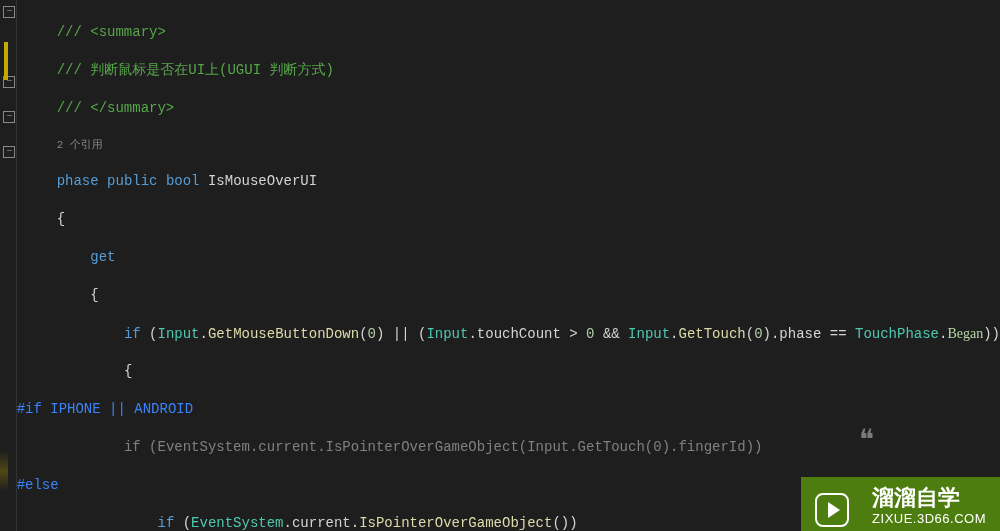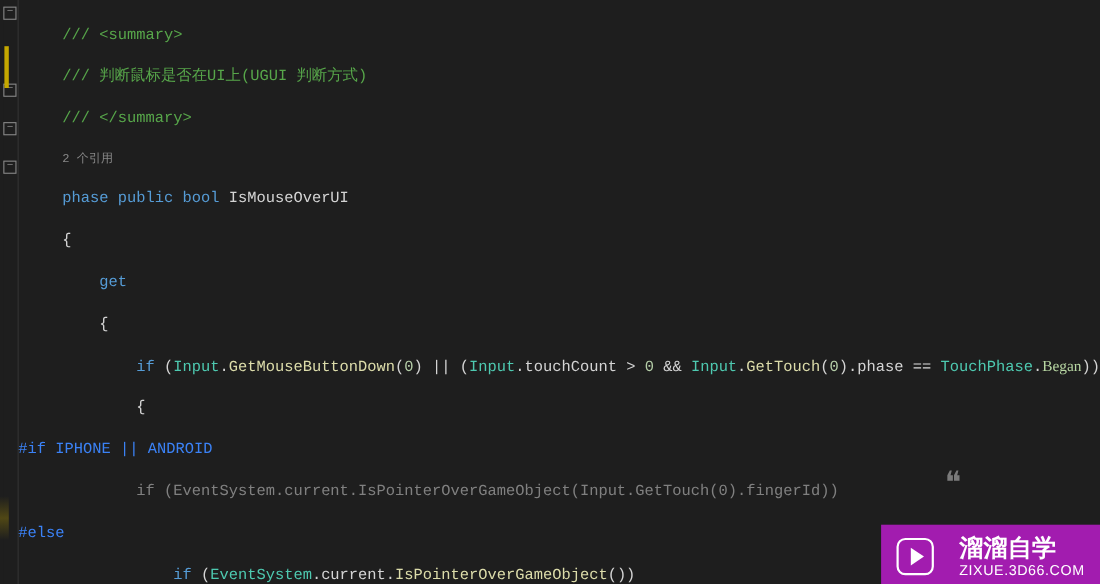--- a/index.html
+++ b/index.html
@@ -82,25 +82,25 @@
       line-height: 16px;
       height: 16px;
     }
     .muted-code { color: #808080; }
     .enum-val { color: #b8d7a3; font-family: Liberation Serif, serif; }
 
     .watermark {
       position: absolute;
       right: 0;
       bottom: 0;
-      background: #a21caf;
+      background: #4d7c0f;
       color: #fff;
       padding: 8px 14px 4px 14px;
       display: flex;
-      align-items: center;
+      align-items: flex-end;
       gap: 23px;
     }
     .wm-icon {
       width: 34px;
       height: 34px;
       border: 2px solid #fff;
       border-radius: 8px;
       display: flex;
       align-items: center;
       justify-content: center;

